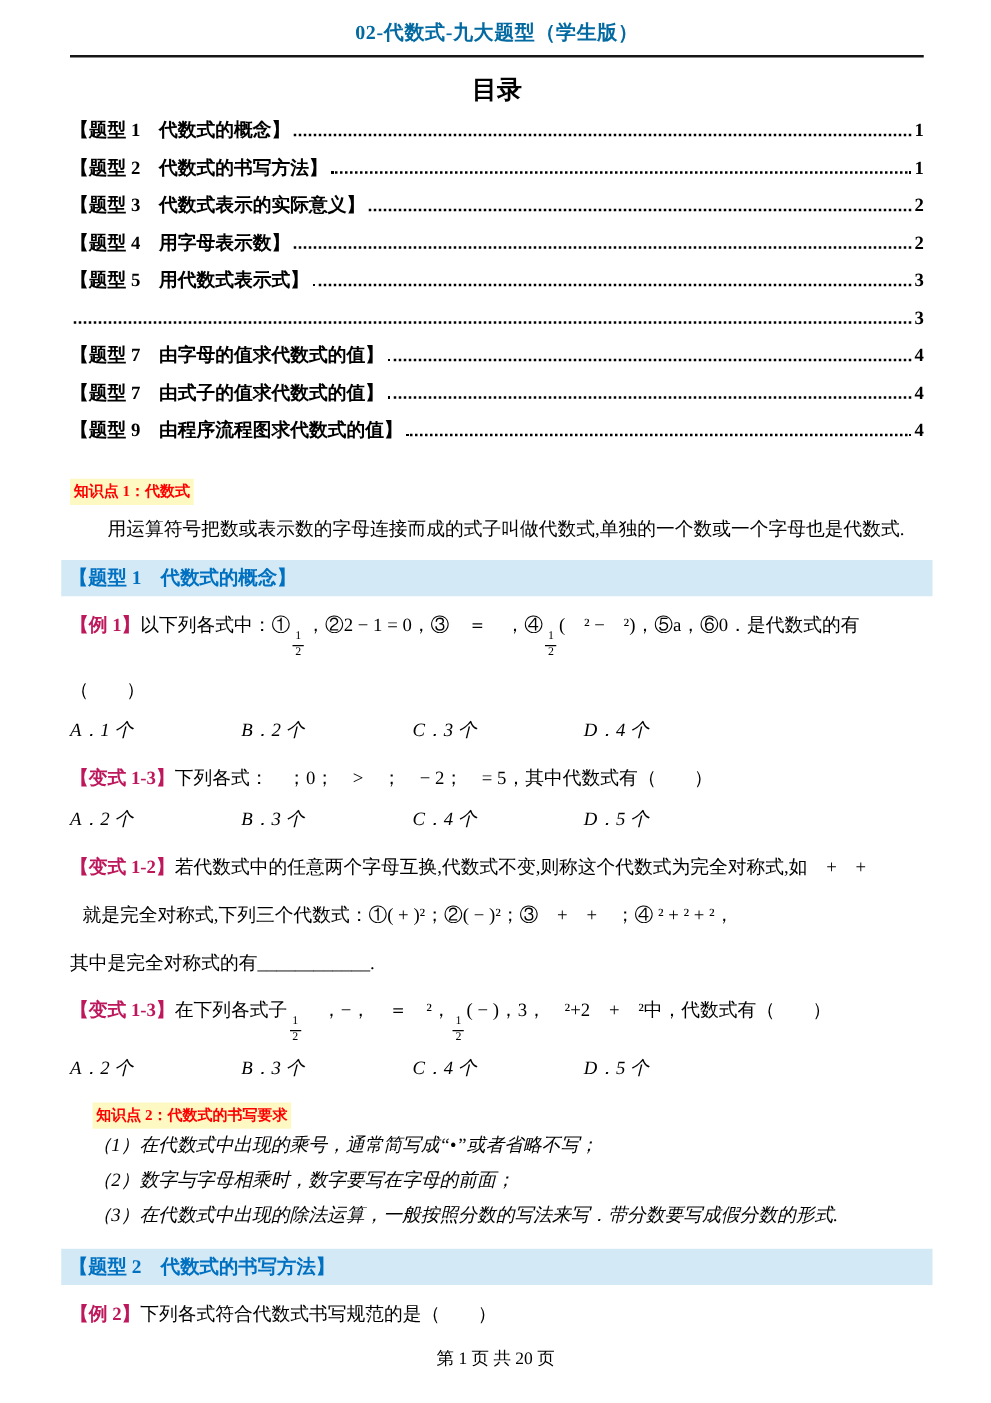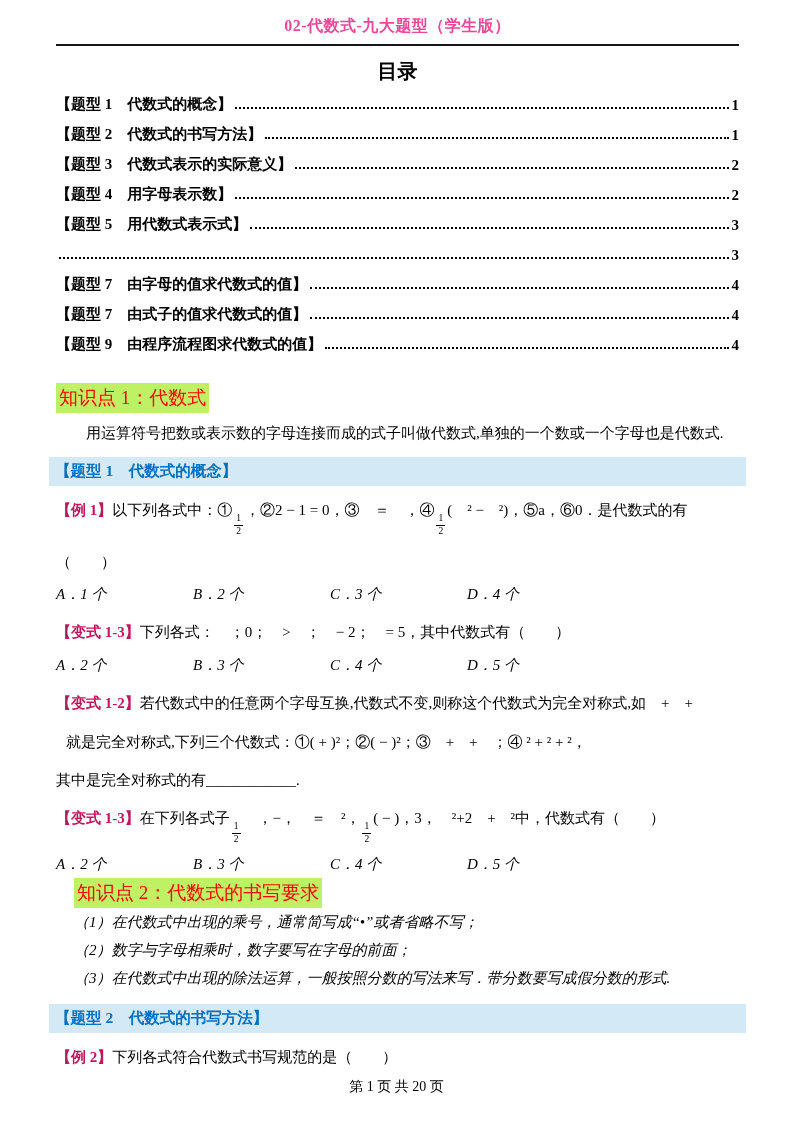--- a/index.html
+++ b/index.html
@@ -13,42 +13,42 @@
     position: relative;
     overflow: hidden;
   }
   .page { padding: 16px 54px 0 56px; }
 
   
   .header-title {
     text-align: center;
     font-size: 16px;
     font-weight: bold;
-    color: #ec4899;
+    color: #0369a1;
     letter-spacing: 0.5px;
   }
   .header-rule { border-bottom: 2.5px solid #161616; margin-top: 7px; }
 
   
   .toc-title { text-align: center; font-weight: bold; font-size: 20px; margin-top: 12px; }
   .toc { margin-top: 2px; }
   .toc-row { display: flex; align-items: flex-end; font-weight: bold; font-size: 15px; height: 30px; }
   .toc-label { white-space: nowrap; padding-bottom: 3px; }
   .toc-leader { flex: 1 1 auto; border-bottom: 2px dotted #000; margin: 0 3px 8px 3px; }
   .toc-page { padding-bottom: 3px; }
 
   
   .kp-block { margin-top: 26px; }
-  .kp2-block { margin-top: 0; margin-left: 18px; }
+  .kp2-block { margin-top: 13px; margin-left: 18px; }
   .kp-highlight {
     display: inline-block;
-    background: #bef264;
+    background: #fef9c3;
     color: #fe0000;
-    font-weight: normal;
-    font-size: 19px;
+    font-weight: bold;
+    font-size: 12px;
     padding: 2px 3px;
   }
 
   .para { margin-top: 8px; line-height: 24px; text-indent: 2em; }
 
   
   .topic-bar {
     background: #d3e9f6;
     color: #0070c0;
     font-weight: bold;

